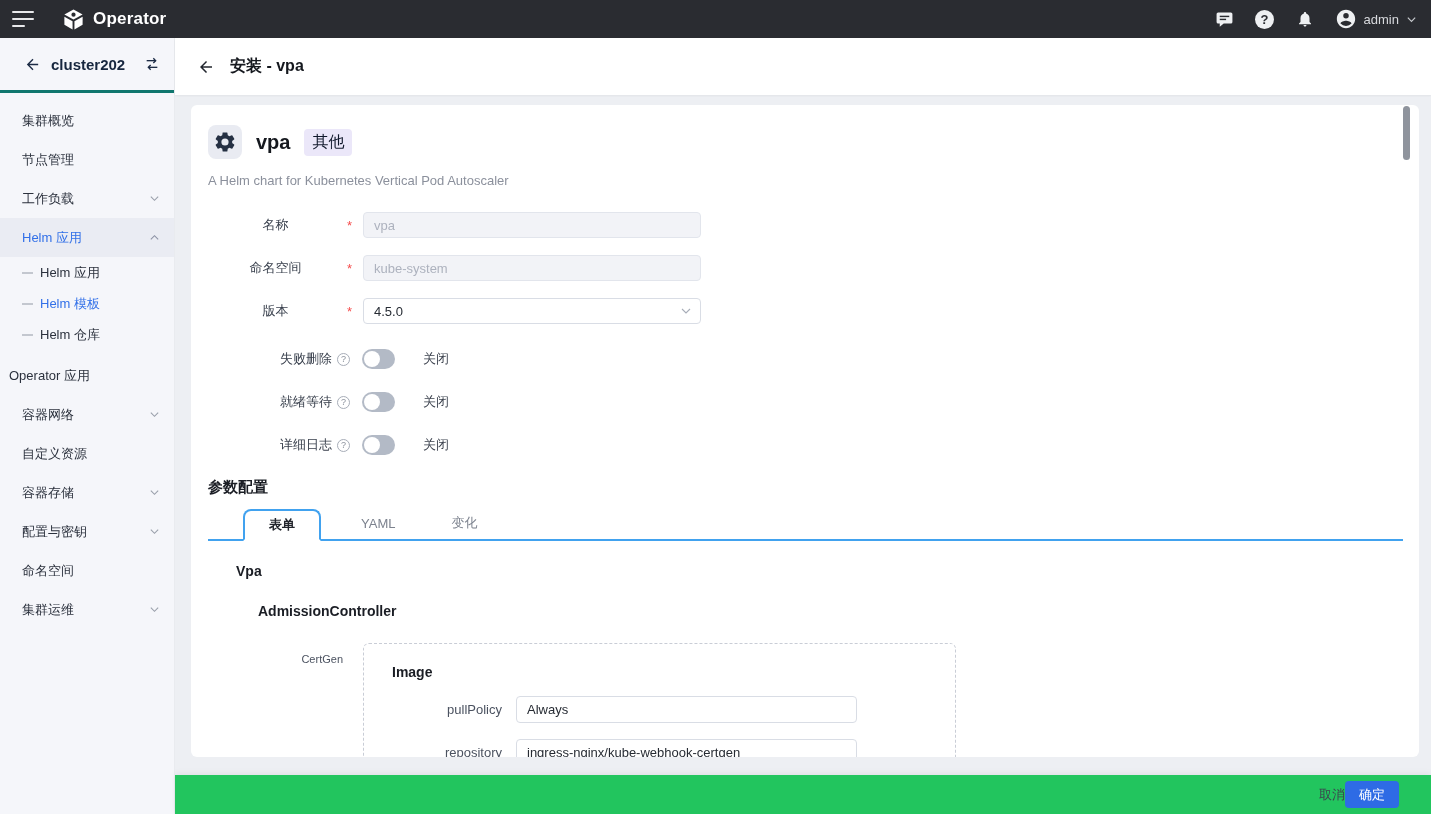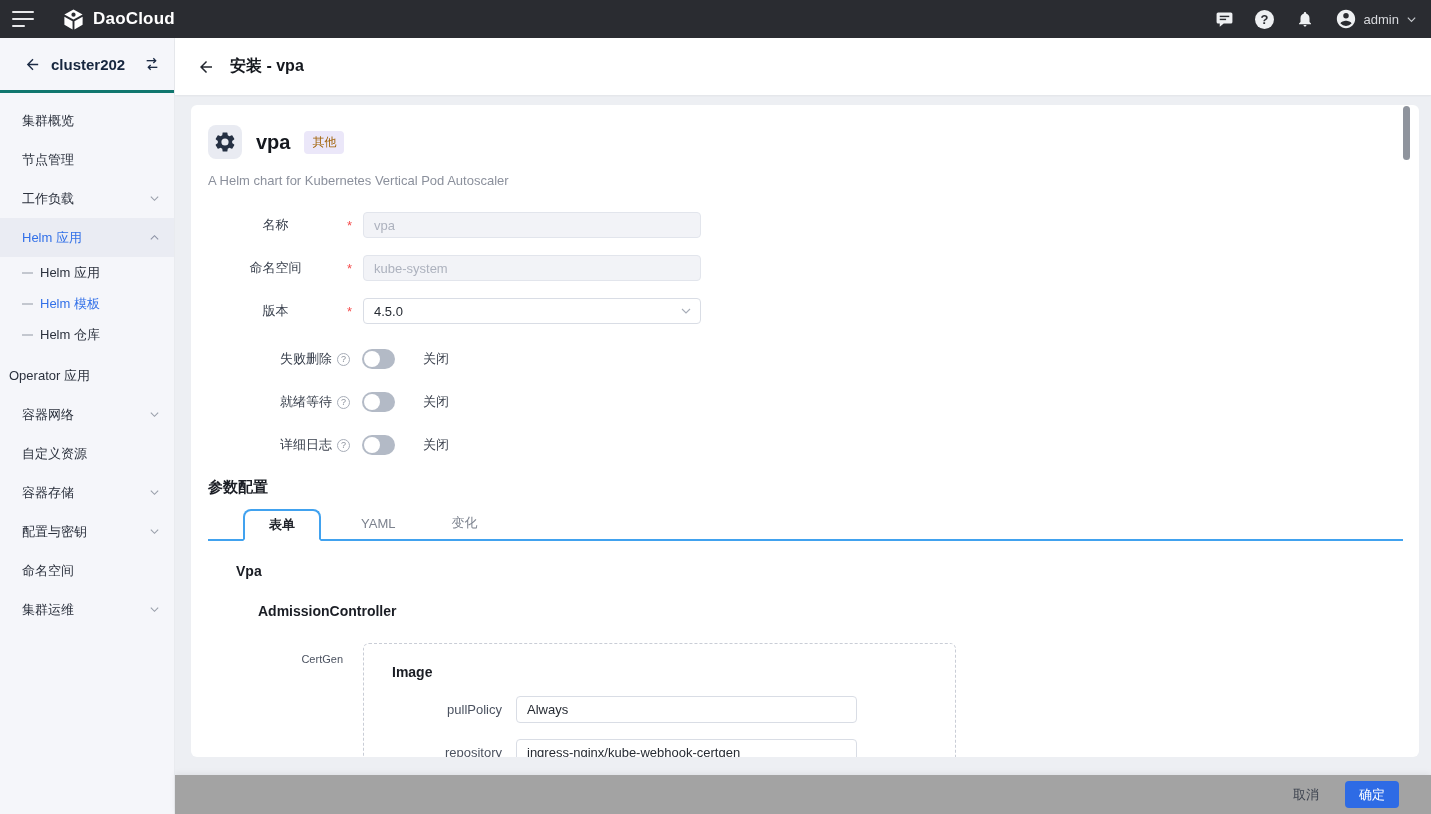--- a/index.html
+++ b/index.html
@@ -51,21 +51,21 @@
   .card { position:absolute; left:16px; right:12px; top:10px; bottom:18px;
     background:#fff; border-radius:6px; padding:20px 0 0 17px; overflow:hidden; }
   .scroll-thumb { position:absolute; width:7px; height:54px; right:21px; top:11px;
     background:#8f949d; border-radius:4px; }
 
   
   .app-head { display:flex; align-items:center; gap:14px; }
   .app-icon { width:34px; height:34px; border-radius:8px; background:#e9ebf2;
     display:flex; align-items:center; justify-content:center; }
   .app-name { font-size:20px; font-weight:700; color:#15181e; }
-  .badge { margin-left:0px; background:#ebe7f9; color:#a16207; font-size:12px;
+  .badge { margin-left:0px; background:#ebe7f9; color:#0f172a; font-size:16px;
     padding:3px 8px; border-radius:4px; }
   .app-desc { margin-top:14px; font-size:13px; color:#8b909c; }
 
   
   .frm { margin-top:24px; }
   .field-row { display:flex; align-items:center; margin-bottom:17px; }
   .f-label { width:135px; text-align:center; font-size:13px; color:#39404d; }
   .req { color:#f54c4c; margin-left:4px; width:8px; font-size:13px; }
   .inp { margin-left:8px; width:338px; height:26px; border:1px solid #e2e5ec;
     border-radius:4px; background:#f2f3f7; color:#adb2bе; font-size:13px; padding:0 10px;
@@ -103,22 +103,22 @@
   .tree-key { width:85px; margin-top:10px; font-size:11px; color:#4b5260; text-align:right; }
   .dash-box { margin-left:20px; width:593px; border:1px dashed #c9cdd6; border-radius:6px;
     padding:20px 0 20px 28px; }
   .panel-title { font-size:14px; font-weight:700; color:#1a1d24; }
   .p-row { display:flex; align-items:center; margin-top:16px; }
   .p-label { width:110px; text-align:right; font-size:13px; color:#4b5260; }
   .p-inp { margin-left:14px; width:341px; height:27px; border:1px solid #d9dde5;
     border-radius:4px; background:#fff; font-size:13px; color:#262b33; padding:0 10px; outline:none; }
 
   
-  .footer { height:39px; background:#a3a3a3; box-shadow:0 -2px 6px rgba(0,0,0,.06);
-    display:flex; align-items:center; justify-content:flex-end; padding-right:32px; gap:26px;
+  .footer { height:39px; background:#22c55e; box-shadow:0 -2px 6px rgba(0,0,0,.06);
+    display:flex; align-items:center; justify-content:flex-end; padding-right:32px; 
     position:relative; z-index:2; }
   .btn-text { font-size:13px; color:#3c424e; cursor:pointer; }
   .btn-primary { background:#2e6be5; color:#fff; font-size:13px; border:none;
     border-radius:4px; height:27px; padding:0 14px; cursor:pointer; }
 </style>
 </head>
 <body>
 
 <div class="topbar">
   <div class="tb-left">
@@ -127,21 +127,21 @@
         <span></span>
         <span></span>
     </div>
     <div class="logo">
       <svg width="23" height="23" viewBox="0 0 24 24">
         <polygon points="12,1.5 21.5,6.8 12,12 2.5,6.8" fill="#ffffff"></polygon>
         <polygon points="2.5,9 11,13.8 11,22.5 2.5,17.5" fill="#ffffff"></polygon>
         <polygon points="21.5,9 13,13.8 13,22.5 21.5,17.5" fill="#ffffff"></polygon>
         <circle cx="12" cy="7" r="2.2" fill="#2a2c31"></circle>
       </svg>
-      <span class="brand">DaoCloud</span>
+      <span class="brand">Operator</span>
     </div>
   </div>
   <div class="tb-right">
     <div class="tb-icon">
       <svg width="19" height="19" viewBox="0 0 24 24" fill="#eef0f2">
         <path d="M4 3h16a2 2 0 0 1 2 2v10a2 2 0 0 1-2 2h-9l-5 4v-4H4a2 2 0 0 1-2-2V5a2 2 0 0 1 2-2z"></path>
         <rect x="6" y="7.2" width="12" height="1.8" fill="#2a2c31"></rect>
         <rect x="6" y="11" width="8" height="1.8" fill="#2a2c31"></rect>
       </svg>
     </div>

